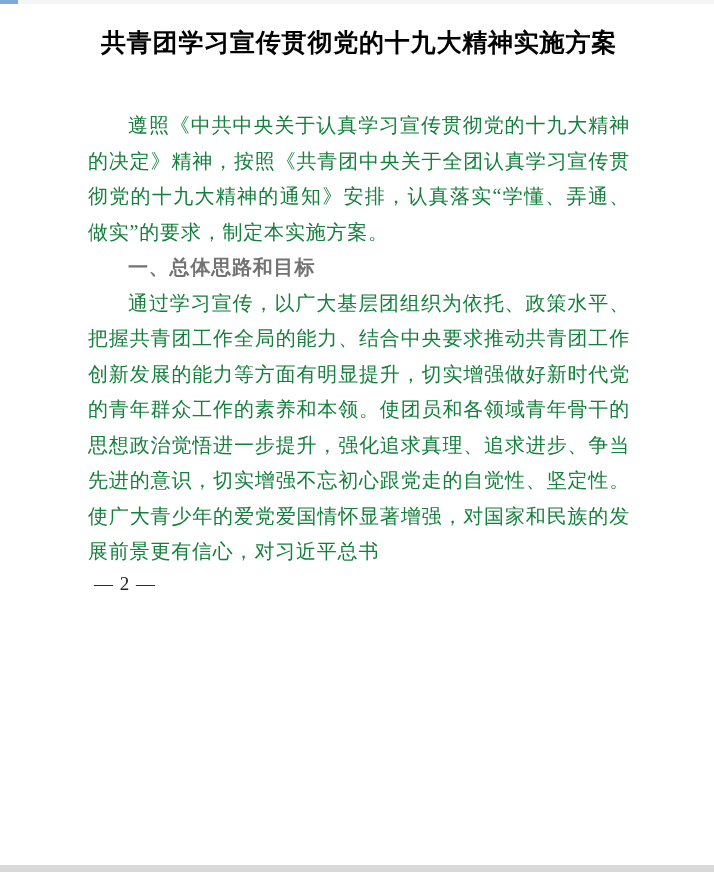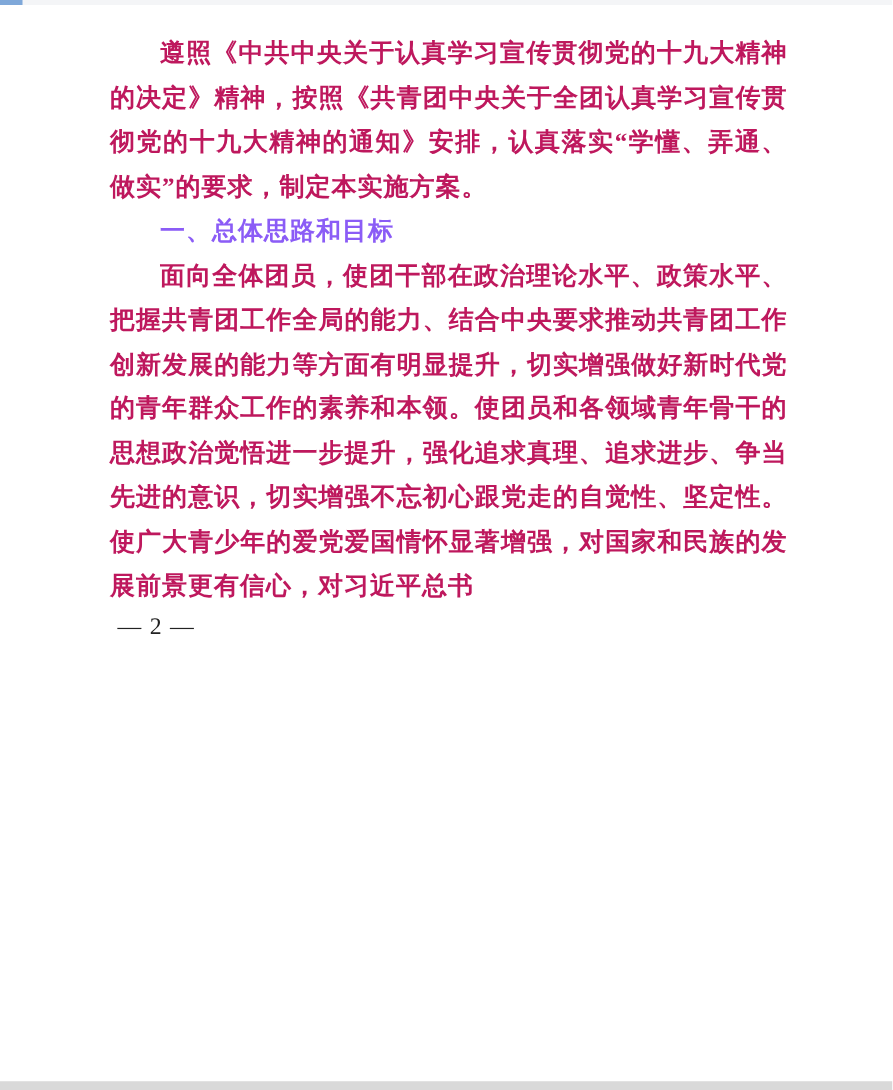--- a/index.html
+++ b/index.html
@@ -46,53 +46,53 @@
     letter-spacing: 0.8px;
     text-align: center;
     color: #000000;
     margin: 0 0 48px 0;
   }
   .doc-body p {
     margin: 0;
     font-size: 20px;
     line-height: 35.5px;
     letter-spacing: 0.8px;
-    color: #be185d;
-    font-weight: bold;
+    color: #15803d;
   }
   .doc-body .para {
     text-align: justify;
     text-indent: 2em;
     font-family: "Liberation Serif", serif;
   }
   .doc-body .heading {
     font-family: Liberation Sans, sans-serif;
     font-weight: bold;
     text-indent: 2em;
-    color: #8b5cf6;
+    color: #737373;
   }
   .page-number {
     font-size: 19px;
     letter-spacing: 1px;
     color: #222222;
     margin-top: 3px;
     padding-left: 6px;
   }
 </style>
 </head>
 <body>
 
 <div class="top-strip" style="background: rgb(244, 245, 247);"></div>
 <div class="accent-bar" style="background: rgb(127, 168, 217);"></div>
 
 <div class="page">
+  <h1 class="doc-title">共青团学习宣传贯彻党的十九大精神实施方案</h1>
 
   <div class="doc-body">
 
   <p class="para">遵照《中共中央关于认真学习宣传贯彻党的十九大精神的决定》精神，按照《共青团中央关于全团认真学习宣传贯彻党的十九大精神的通知》安排，认真落实“学懂、弄通、做实”的要求，制定本实施方案。</p>
       <p class="heading">一、总体思路和目标</p>
-      <p class="para">面向全体团员，使团干部在政治理论水平、政策水平、把握共青团工作全局的能力、结合中央要求推动共青团工作创新发展的能力等方面有明显提升，切实增强做好新时代党的青年群众工作的素养和本领。使团员和各领域青年骨干的思想政治觉悟进一步提升，强化追求真理、追求进步、争当先进的意识，切实增强不忘初心跟党走的自觉性、坚定性。使广大青少年的爱党爱国情怀显著增强，对国家和民族的发展前景更有信心，对习近平总书</p>
+      <p class="para">通过学习宣传，以广大基层团组织为依托、政策水平、把握共青团工作全局的能力、结合中央要求推动共青团工作创新发展的能力等方面有明显提升，切实增强做好新时代党的青年群众工作的素养和本领。使团员和各领域青年骨干的思想政治觉悟进一步提升，强化追求真理、追求进步、争当先进的意识，切实增强不忘初心跟党走的自觉性、坚定性。使广大青少年的爱党爱国情怀显著增强，对国家和民族的发展前景更有信心，对习近平总书</p>
     </div>
 
   <div class="page-number">— 2 —</div>
 </div>
 
 <div class="bottom-bar" style="background: rgb(217, 217, 217);"></div>
 
 </body></html>

